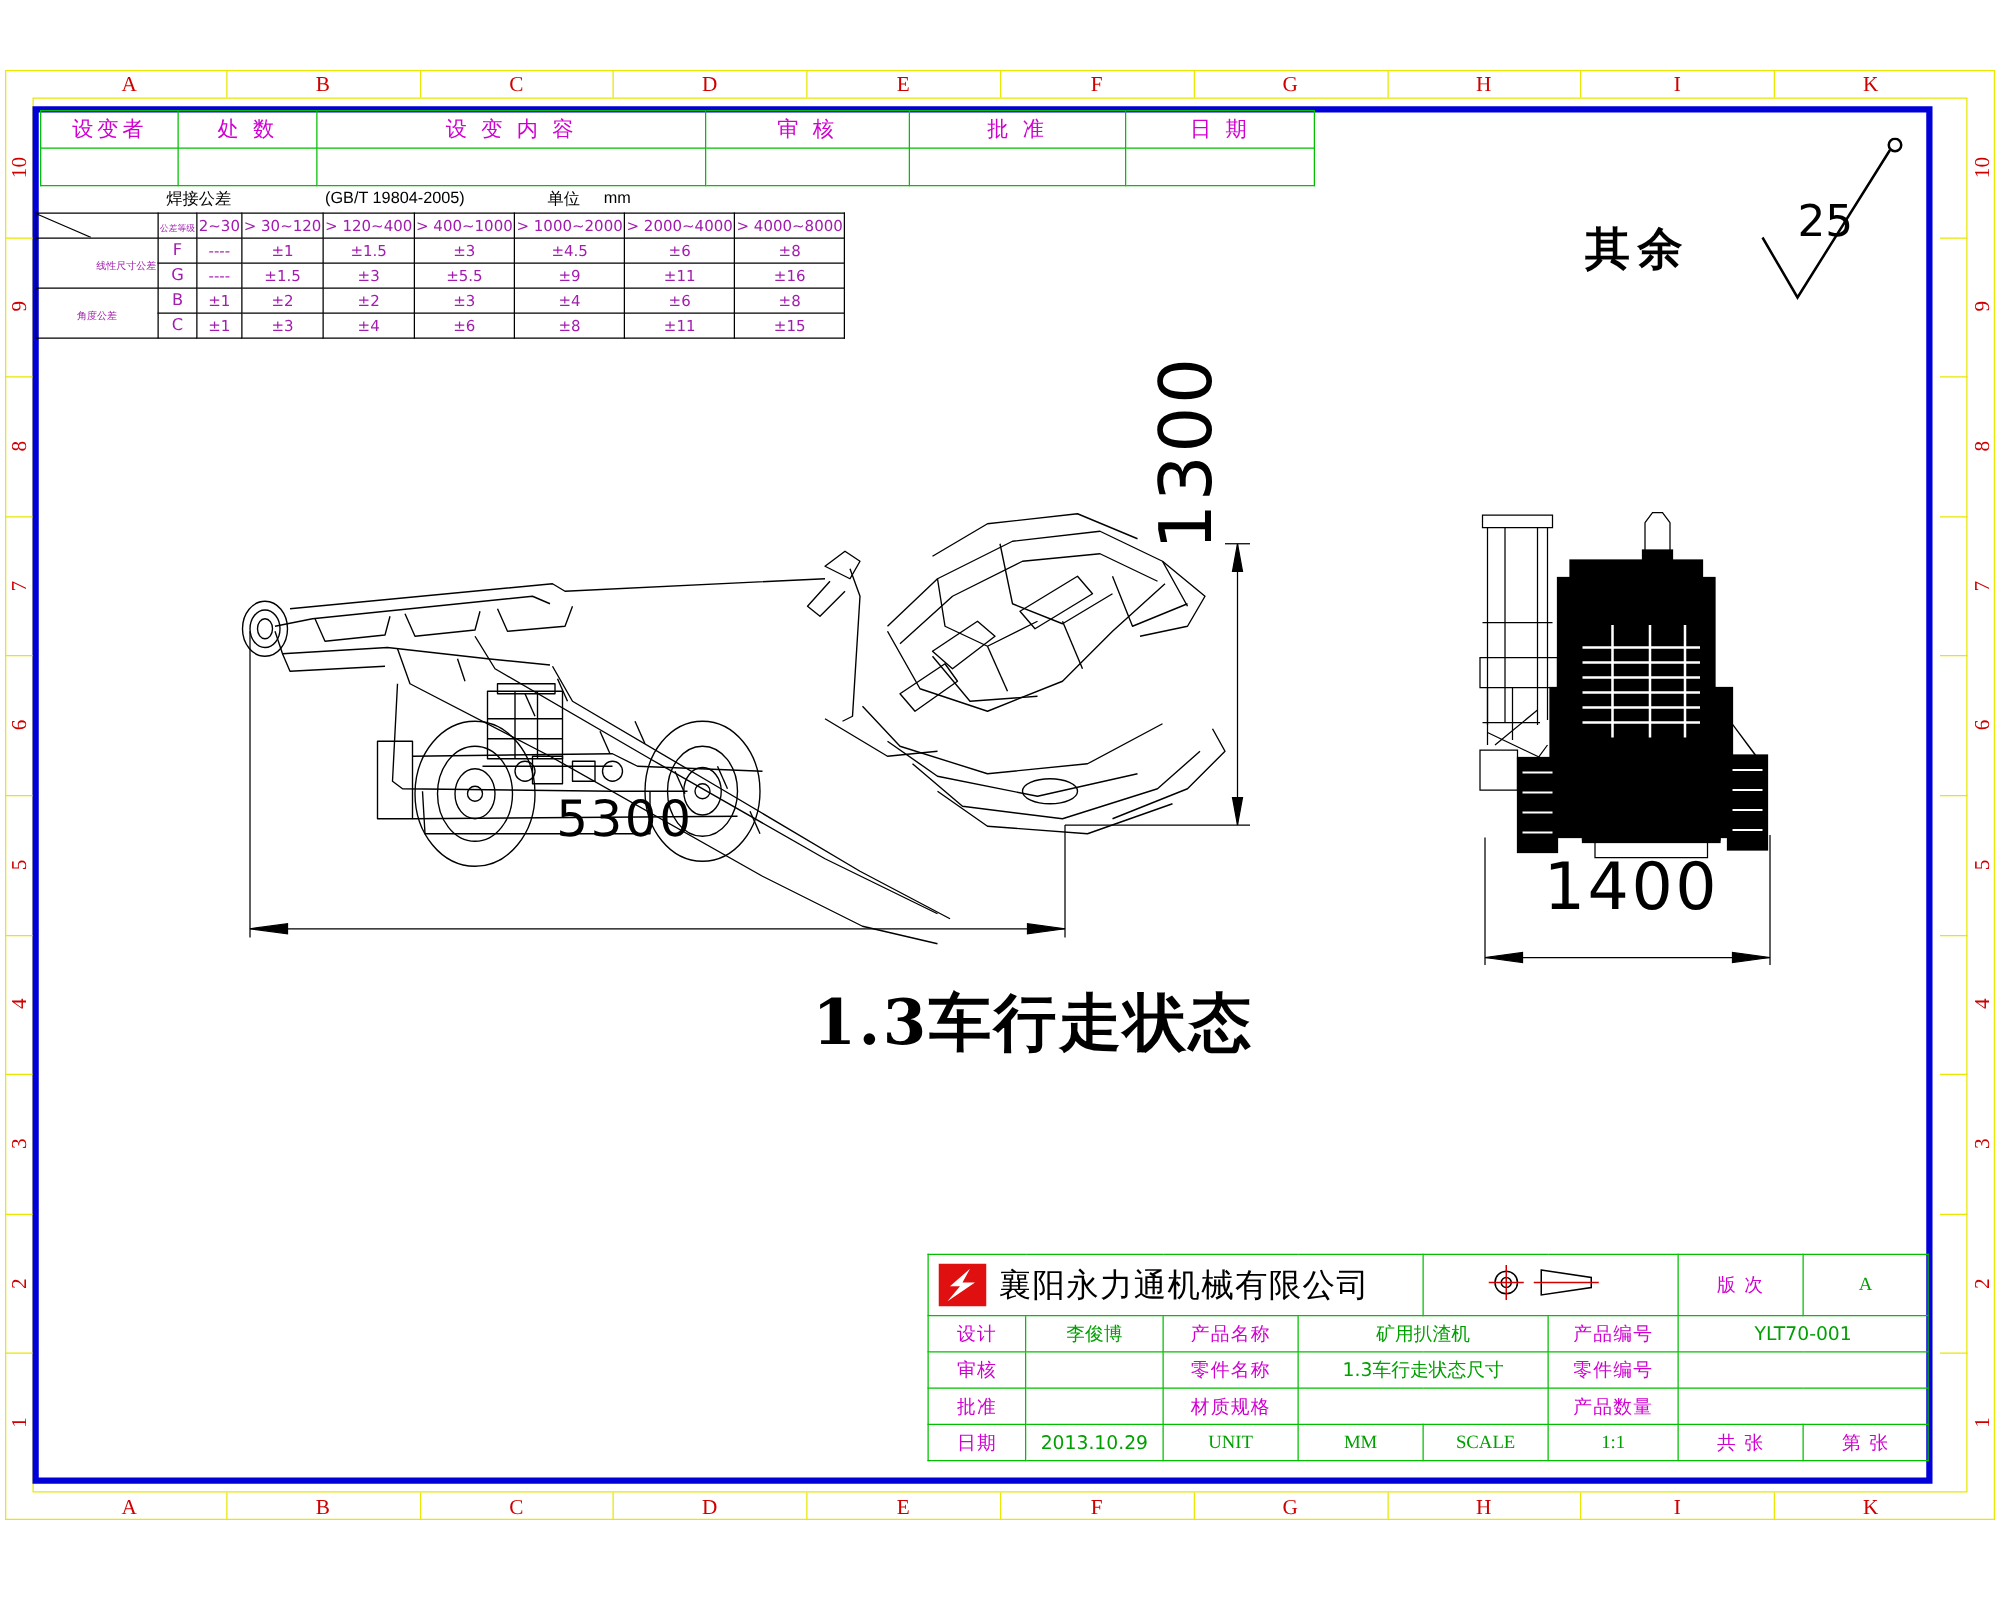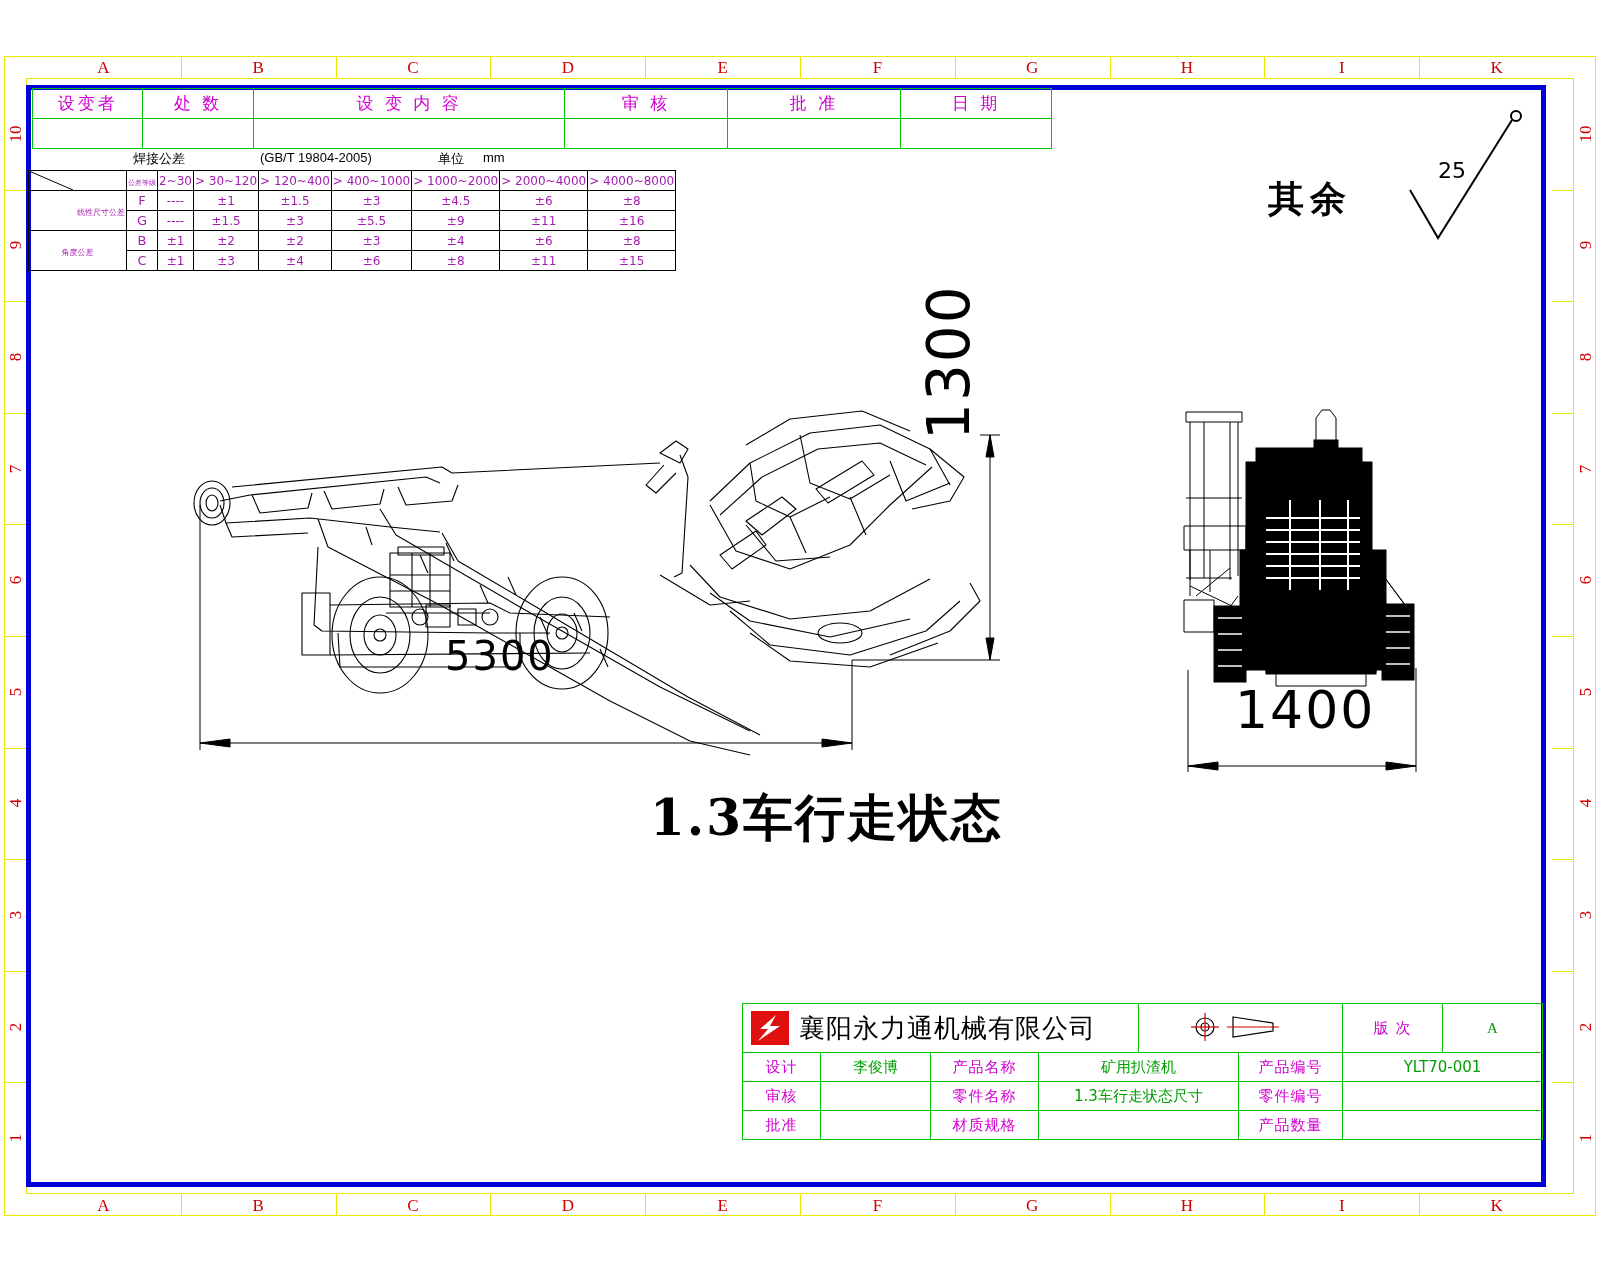--- a/index.html
+++ b/index.html
@@ -45,21 +45,21 @@
   .corner-cell{position:relative;width:44px;padding:0;}
   .corner-cell svg{position:absolute;left:0;top:0;}
   .vlbl{font-size:7px;line-height:7px;display:inline-block;}
   .grade-col{width:26px;}
   .cls-col{width:22px;font-size:13px;}
 
   
   #qiyu{position:absolute;left:1268px;top:175px;font-size:36px;color:#000;
         font-family:"DejaVu Serif",serif;font-weight:bold;letter-spacing:6px;}
   #rough{position:absolute;left:1400px;top:110px;width:140px;height:140px;}
-  #rough .val{position:absolute;left:38px;top:48px;font-size:22px;color:#000;
+  #rough .val{position:absolute;left:38px;top:48px;font-size:35px;color:#000;
               font-family:"DejaVu Sans",sans-serif;}
 
   
   #view-side{position:absolute;left:190px;top:405px;width:830px;height:360px;}
   #view-front{position:absolute;left:1170px;top:400px;width:300px;height:380px;}
 
   .dimtxt{position:absolute;color:#000;font-family:"DejaVu Sans",sans-serif;}
   #dim5300{left:445px;top:633px;font-size:40px;letter-spacing:2px;}
   #dim1300{left:915px;top:440px;font-size:58px;letter-spacing:2px;
            transform:rotate(-90deg);transform-origin:left top;}
@@ -517,15 +517,25 @@
 
     <tr>
       <td class="tb-lbl">批准</td>
       <td class="tb-val"></td>
       <td class="tb-lbl">材质规格</td>
       <td class="tb-val" colspan="2"></td>
       <td class="tb-lbl">产品数量</td>
       <td class="tb-val" colspan="2"></td>
     </tr>
 
+    <tr>
+      <td class="tb-lbl">日期</td>
+      <td class="tb-val">2013.10.29</td>
+      <td class="tb-val-en" style="padding:0">UNIT</td>
+      <td class="tb-val-en">MM</td>
+      <td class="tb-val-en">SCALE</td>
+      <td class="tb-val-en">1:1</td>
+      <td class="tb-lbl">共      张</td>
+      <td class="tb-lbl">第      张</td>
+    </tr>
   </tbody>
     </table>
 </div>
 
 </body></html>

